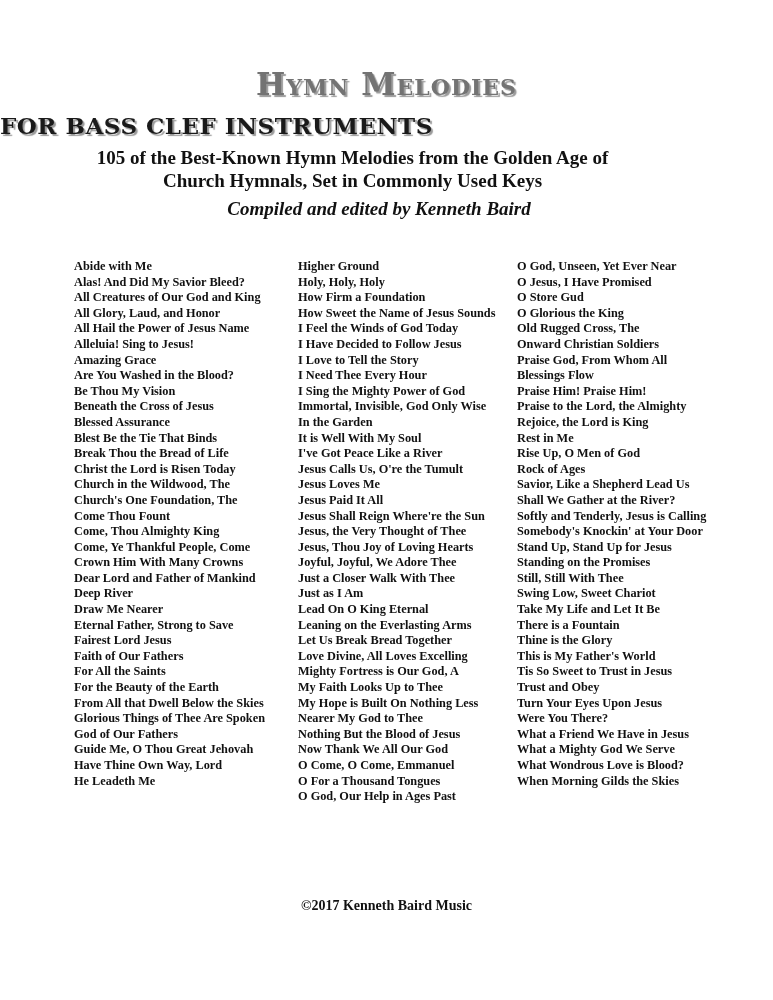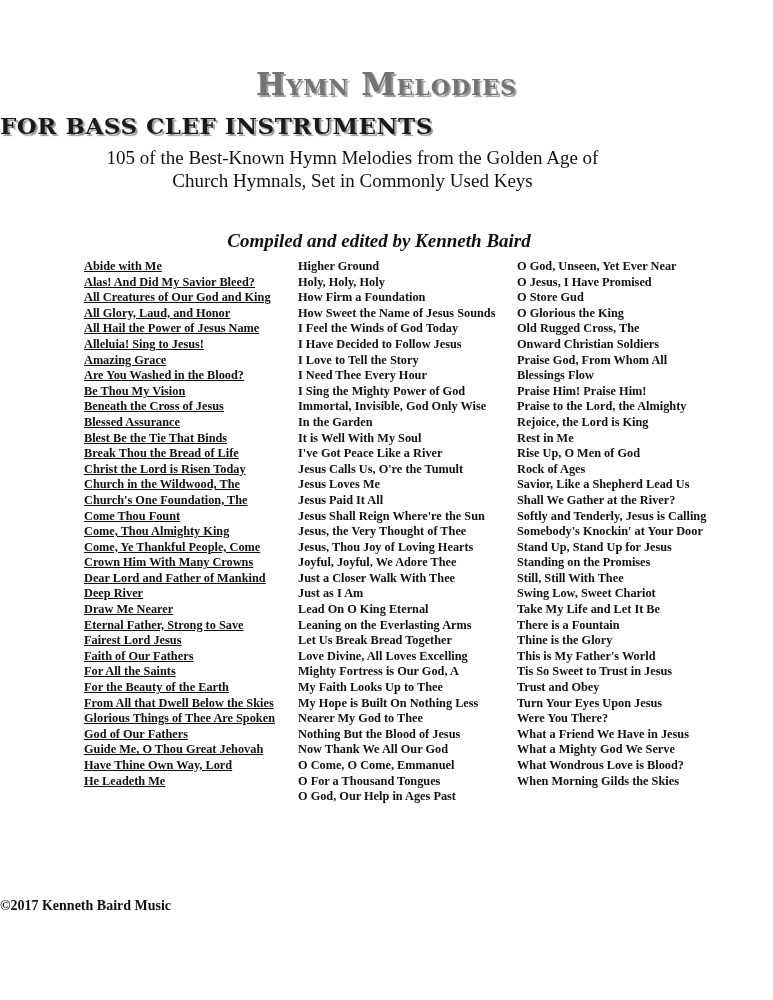--- a/index.html
+++ b/index.html
@@ -15,36 +15,36 @@
     font-variant: small-caps;
   }
   .subtitle {
     position: absolute; left: 0; width: 773px; top: 112px; 
     font-family: "DejaVu Serif", serif; font-weight: bold; font-size: 23px;
     letter-spacing: 0.5px; color: #1a1a1a;
     text-shadow: 2px 2px 1px #9a9a9a;
   }
   .desc {
     position: absolute; left: 0; width: 705px; top: 146px; text-align: center;
-    font-weight: normal; font-size: 19px; line-height: 23px;
+    font-weight: bold; font-size: 19px; line-height: 23px;
   }
   .compiled {
     position: absolute; left: 0; width: 758px; top: 198px; text-align: center;
-    font-weight: bold; font-style: italic; font-size: 19px; margin-top: 32px;
+    font-weight: bold; font-style: italic; font-size: 19px;
   }
   .col {
     position: absolute; top: 259px; width: 215px;
     font-weight: bold; font-size: 12.3px; line-height: 15.6px;
   }
-  .col.c1 { left: 84px; text-decoration: underline; }
+  .col.c1 { left: 74px; }
   .col.c2 { left: 298px; }
   .col.c3 { left: 517px; }
   .item { padding-left: 15px; text-indent: -15px; white-space: normal; }
   .footer {
-    position: absolute; left: 0; width: 773px; top: 898px; 
+    position: absolute; left: 0; width: 773px; top: 898px; text-align: center;
     font-weight: bold; font-size: 14px;
   }
 </style>
 </head>
 <body>
 
 <div class="title">Hymn Melodies</div>
 <div class="subtitle">FOR BASS CLEF INSTRUMENTS</div>
 <div class="desc">
   <div>105 of the Best-Known Hymn Melodies from the Golden Age of</div>

